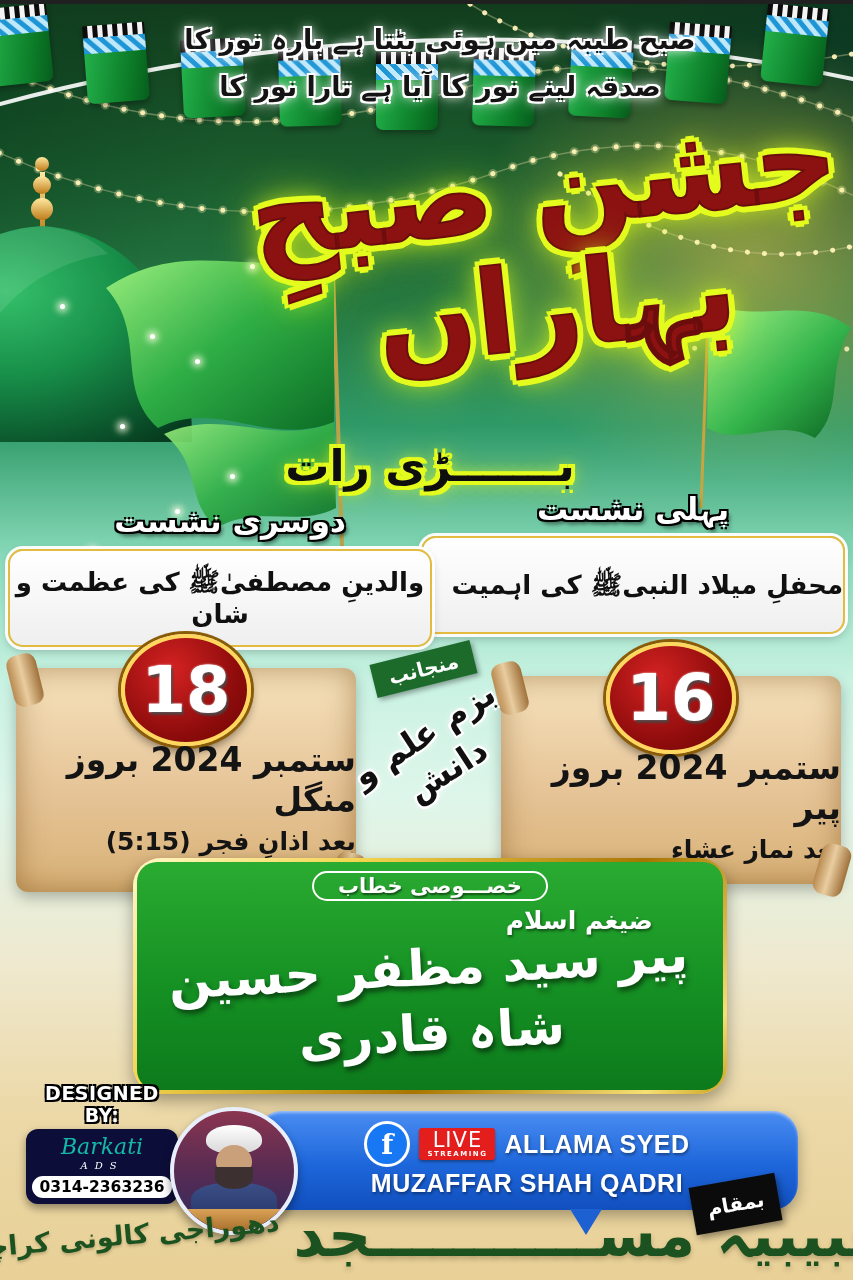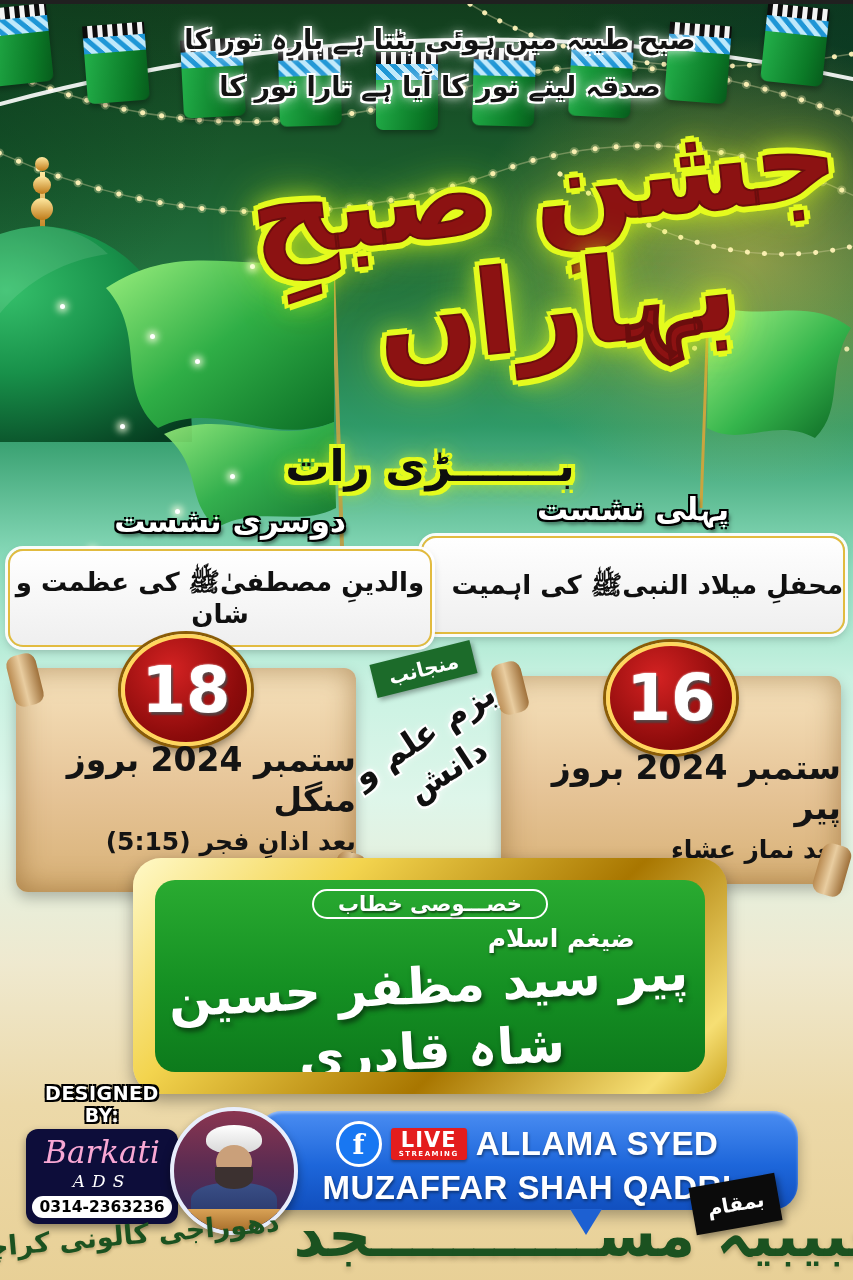--- a/index.html
+++ b/index.html
@@ -77,59 +77,59 @@
   .scroll-l2{font-size:25px;font-weight:bold;margin-top:8px;}
 
   
   .org-badge{left:372px;top:648px;transform:rotate(-14deg);background:#1c6b2a;color:#fff;
     font-size:20px;font-weight:bold;padding:5px 16px;box-shadow:2px 3px 5px rgba(0,0,0,.35);}
   .org-name{left:346px;top:706px;width:180px;text-align:center;transform:rotate(-33deg);
     font-size:33px;font-weight:900;color:#101010;line-height:1.3;
     text-shadow:-2px -2px 0 #fff,2px -2px 0 #fff,-2px 2px 0 #fff,2px 2px 0 #fff,0 0 10px #fff;}
 
   
-  .panel{left:133px;top:854px;width:594px;height:236px;border-radius:28px;padding:22px;box-sizing:border-box;
+  .panel{left:133px;top:854px;width:594px;height:236px;border-radius:28px;padding:4px;box-sizing:border-box;
     background:linear-gradient(135deg,#fff9c8,#f3d44e 28%,#a87600 62%,#f6df74 90%,#caa21d);
     box-shadow:0 6px 16px rgba(0,0,0,.35);}
   .panel-inner{width:100%;height:100%;border-radius:20px;position:relative;overflow:hidden;
     background:linear-gradient(180deg,#2aab31,#159023 55%,#0d7a1c);}
   .panel-badge{position:absolute;left:50%;top:9px;transform:translateX(-50%);
     color:#fff;font-size:21px;font-weight:bold;border:2px solid #fff;border-radius:999px;
     padding:1px 24px;white-space:nowrap;text-shadow:1px 2px 2px rgba(0,0,0,.5);}
   .panel-hon{position:absolute;right:70px;top:44px;color:#fff;font-size:25px;font-weight:bold;
     text-shadow:1px 2px 3px rgba(0,0,0,.5);}
   .panel-name{position:absolute;left:0;right:0;top:74px;text-align:center;transform:rotate(-3deg);
     color:#fff;font-size:50px;font-weight:bold;line-height:1.3;
     text-shadow:2px 4px 5px rgba(0,0,0,.5);}
 
   
   .designer{left:26px;top:1078px;width:152px;text-align:center;}
   .des-head{font-size:19px;font-weight:bold;letter-spacing:.5px;color:#fff;
     text-shadow:-2px -2px 0 #000,2px -2px 0 #000,-2px 2px 0 #000,2px 2px 0 #000;}
   .des-box{margin-top:3px;background:#0d0d3a;border-radius:12px;padding:5px 6px 6px;
     box-shadow:0 4px 8px rgba(0,0,0,.4);}
-  .des-name{color:#f9a8d4;font-family:"DejaVu Serif",serif;font-style:italic;font-size:31px;}
-  .des-sub{color:#fff;font-family:"DejaVu Serif",serif;font-style:italic;font-size:17px;letter-spacing:7px;margin-top:1px;}
+  .des-name{color:#14b8a6;font-family:"DejaVu Serif",serif;font-style:italic;font-size:22px;}
+  .des-sub{color:#fff;font-family:"DejaVu Serif",serif;font-style:italic;font-size:10px;letter-spacing:7px;margin-top:1px;}
   .des-phone{margin-top:5px;background:#fff;border-radius:999px;font-size:15.5px;font-weight:bold;color:#000;padding:2px 0;}
 
   
   .live-bar{left:256px;top:1107px;width:542px;height:99px;border-radius:26px;
     background:linear-gradient(180deg,#4a8df2,#1d66da 55%,#114fbe);
     box-shadow:0 6px 14px rgba(0,0,0,.3), inset 0 2px 3px rgba(255,255,255,.45);}
   .live-bar::after{content:"";position:absolute;left:58%;top:98px;border:16px solid transparent;
     border-top:26px solid #1d60d2;}
   .lb-row{display:flex;align-items:center;justify-content:center;gap:9px;margin-top:10px;}
   .fb-circle{width:40px;height:40px;border-radius:50%;background:#1877f2;border:3px solid #fff;
     color:#fff;font-size:28px;font-weight:bold;display:flex;align-items:center;justify-content:center;
     font-family:"DejaVu Serif",serif;}
   .live-chip{background:#e41d1d;color:#fff;text-align:center;padding:2px 8px;line-height:1;
     border-radius:3px;box-shadow:0 2px 3px rgba(0,0,0,.35);}
-  .live-word{font-size:21px;font-weight:700;letter-spacing:1px;}
+  .live-word{font-size:21px;font-weight:400;letter-spacing:1px;}
   .stream-word{font-size:7px;font-weight:bold;letter-spacing:1.5px;}
-  .lb-name{color:#fff;font-weight:900;font-size:33px;letter-spacing:.5px;
+  .lb-name{color:#fff;font-weight:900;font-size:25px;letter-spacing:.5px;
     text-shadow:1px 2px 3px rgba(0,0,0,.4);font-family:"Liberation Sans","DejaVu Sans",sans-serif;}
   .lb-row2{text-align:center;margin-top:2px;}
 
   
   .avatar{left:170px;top:1103px;width:120px;height:120px;border-radius:50%;overflow:hidden;
     border:4px solid #e8eefc;box-shadow:0 5px 10px rgba(0,0,0,.4);
     background:linear-gradient(180deg,#8a3550 0%,#5c2c52 45%,#2e2a5e 100%);}
   .av-turban{position:absolute;left:50%;top:14px;transform:translateX(-50%);width:56px;height:28px;
     border-radius:50% 50% 40% 40%;background:linear-gradient(180deg,#ffffff,#d8d8d8);}
   .av-face{position:absolute;left:50%;top:34px;transform:translateX(-50%);width:36px;height:34px;

